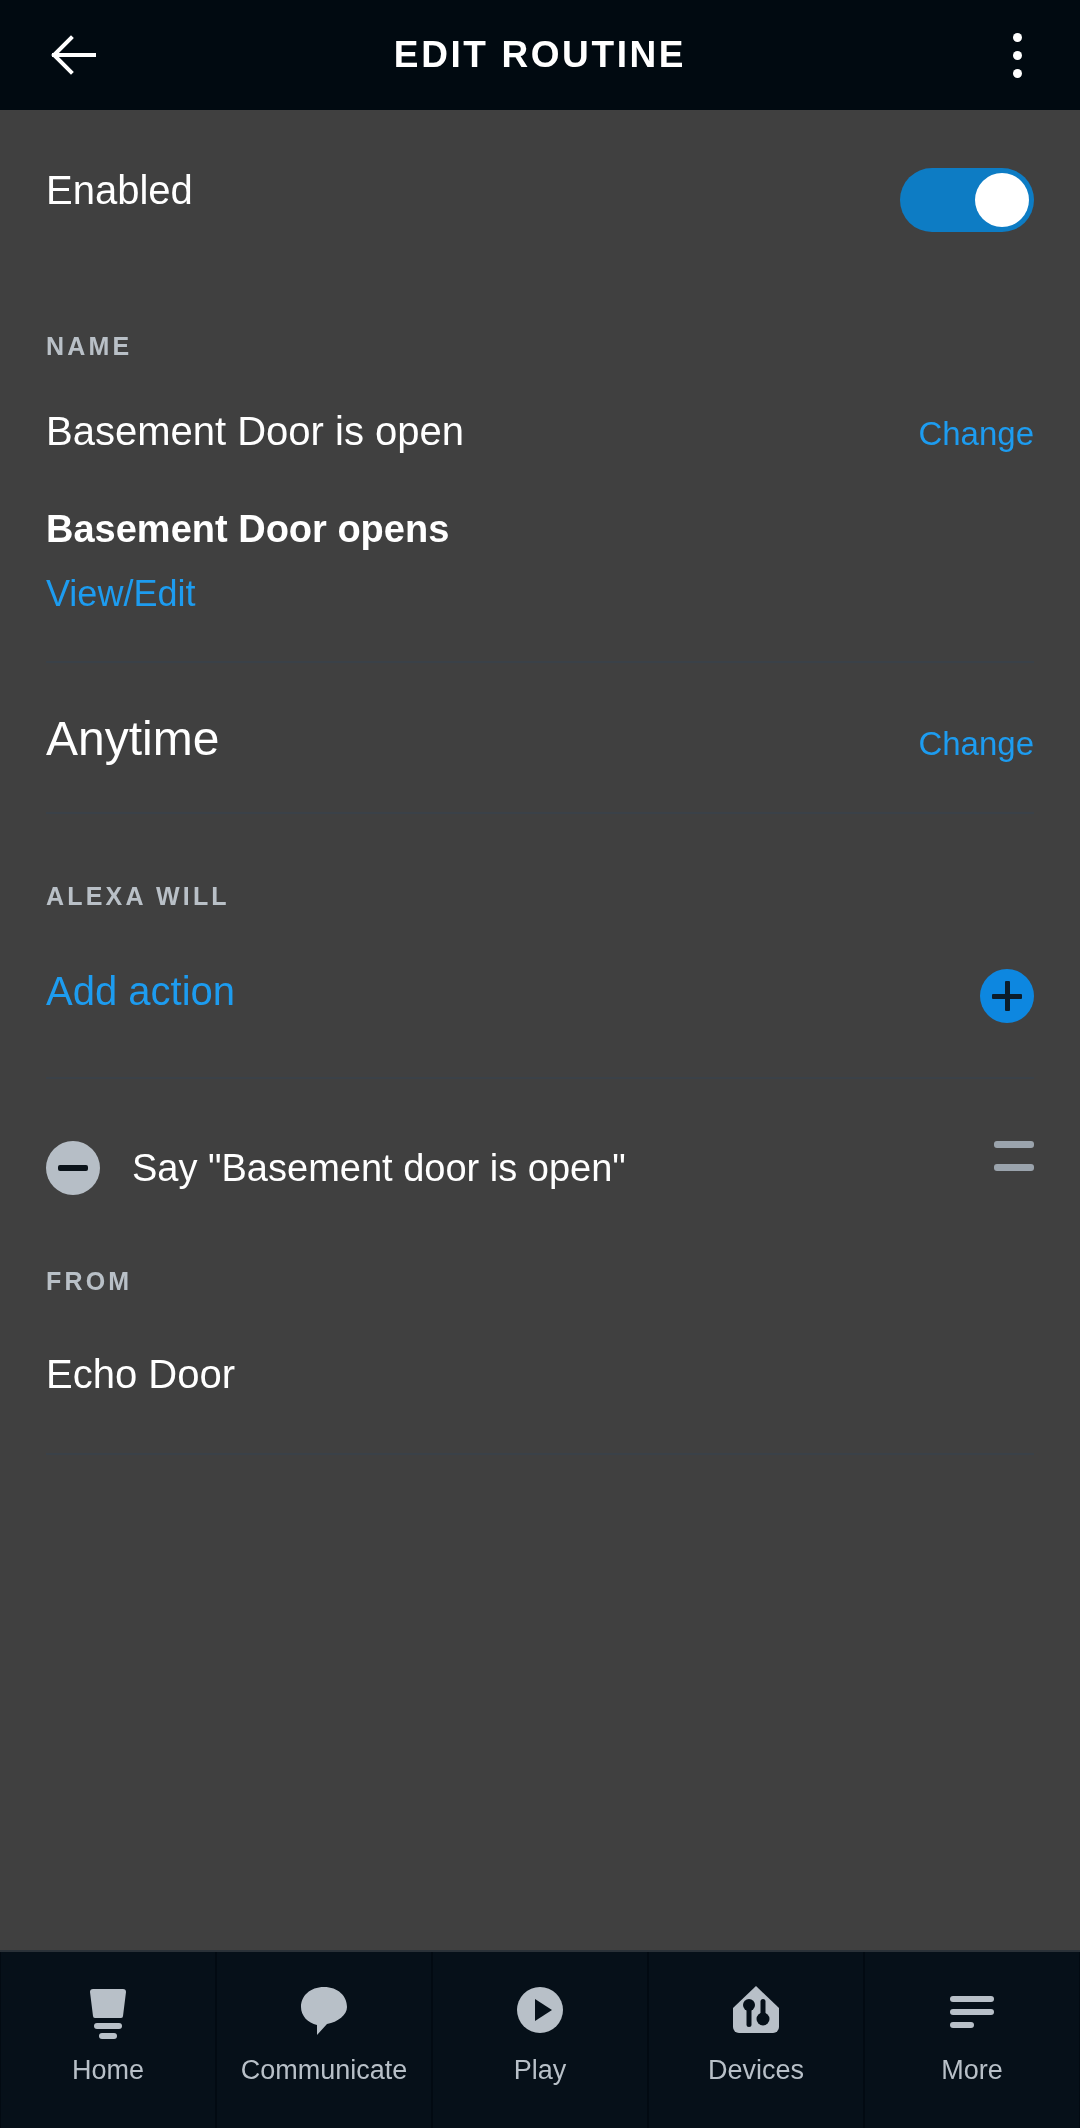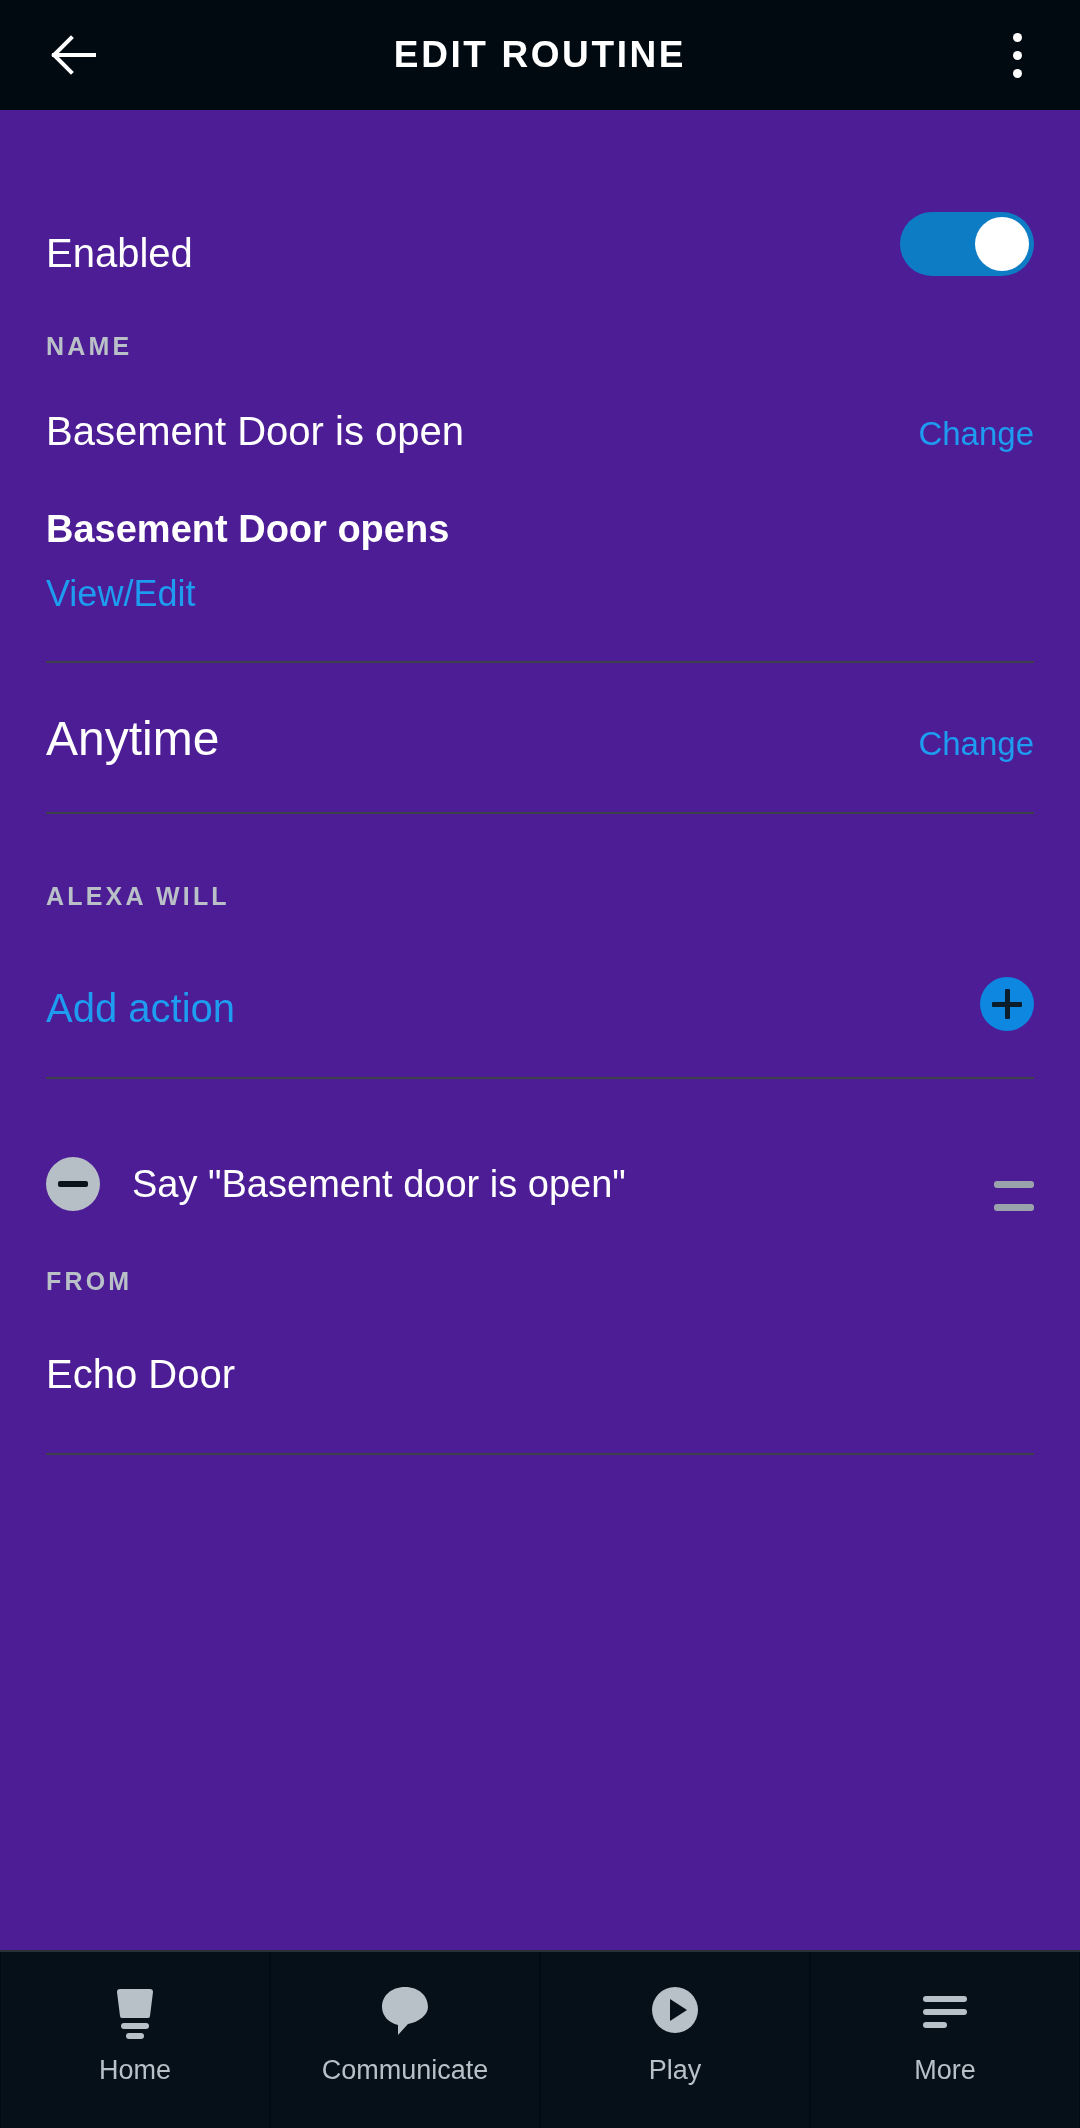--- a/index.html
+++ b/index.html
@@ -7,21 +7,21 @@
     width: 1080px;
     height: 2128px;
     background: #010a11;
     font-family: "Liberation Sans", sans-serif;
     -webkit-font-smoothing: antialiased;
   }
   #app {
     position: relative;
     width: 1080px;
     height: 2128px;
-    background: #4c1d95;
+    background: #404040;
     overflow: hidden;
     display: flex;
     flex-direction: column;
   }
 
   
   .header {
     position: relative;
     height: 110px;
     flex: 0 0 110px;
@@ -75,21 +75,21 @@
   
   .content {
     flex: 1 1 auto;
     position: relative;
     padding: 0 46px;
     overflow: hidden;
   }
 
   .row {
     display: flex;
-    align-items: flex-end;
+    align-items: flex-start;
     justify-content: space-between;
   }
 
   .enabled-row {
     height: 108px;
     margin-top: 58px;
   }
   .enabled-label {
     color: #ffffff;
     font-size: 40px;
@@ -389,20 +389,32 @@
     <div class="nav-item">
       <div class="nav-icon">
         <svg width="58" height="58" viewBox="0 0 58 58">
           <circle cx="29" cy="29" r="23" fill="#b8c0c8"></circle>
           <path d="M24 18 L41 29 L24 40 z" fill="#061019"></path>
         </svg>
       </div>
       <div class="nav-label">Play</div>
     </div>
 
+    <div class="nav-item">
+      <div class="nav-icon">
+        <svg width="58" height="58" viewBox="0 0 58 58">
+          <path d="M29 5 L52 27 L52 46 a6 6 0 0 1 -6 6 l-34 0 a6 6 0 0 1 -6 -6 L6 27 z" fill="#b8c0c8"></path>
+          <circle cx="22" cy="24" r="6" fill="#061019"></circle>
+          <rect x="19.5" y="26" width="5" height="20" rx="2.5" fill="#061019"></rect>
+          <circle cx="36" cy="38" r="6.5" fill="#061019"></circle>
+          <rect x="33.5" y="18" width="5" height="20" rx="2.5" fill="#061019"></rect>
+        </svg>
+      </div>
+      <div class="nav-label">Devices</div>
+    </div>
 
     <div class="nav-item">
       <div class="nav-icon">
         <svg width="58" height="58" viewBox="0 0 58 58">
           <rect x="7" y="15" width="44" height="6" rx="3" fill="#b8c0c8"></rect>
           <rect x="7" y="28" width="44" height="6" rx="3" fill="#b8c0c8"></rect>
           <rect x="7" y="41" width="24" height="6" rx="3" fill="#b8c0c8"></rect>
         </svg>
       </div>
       <div class="nav-label">More</div>

